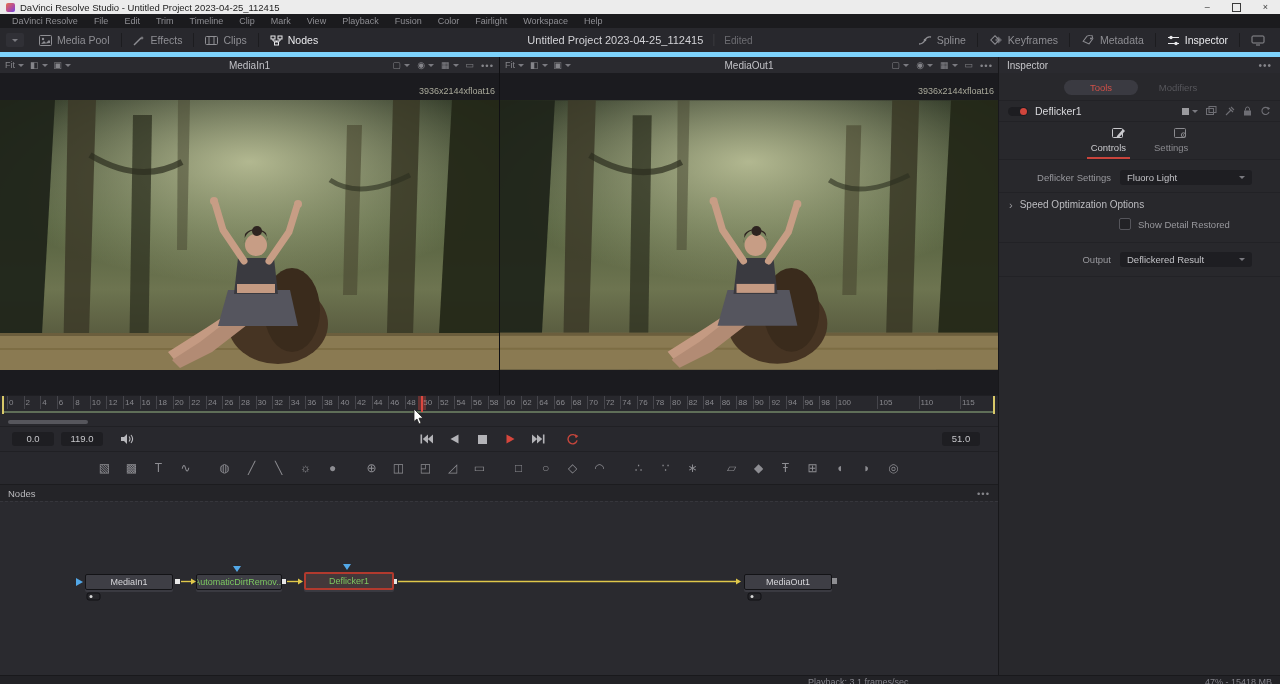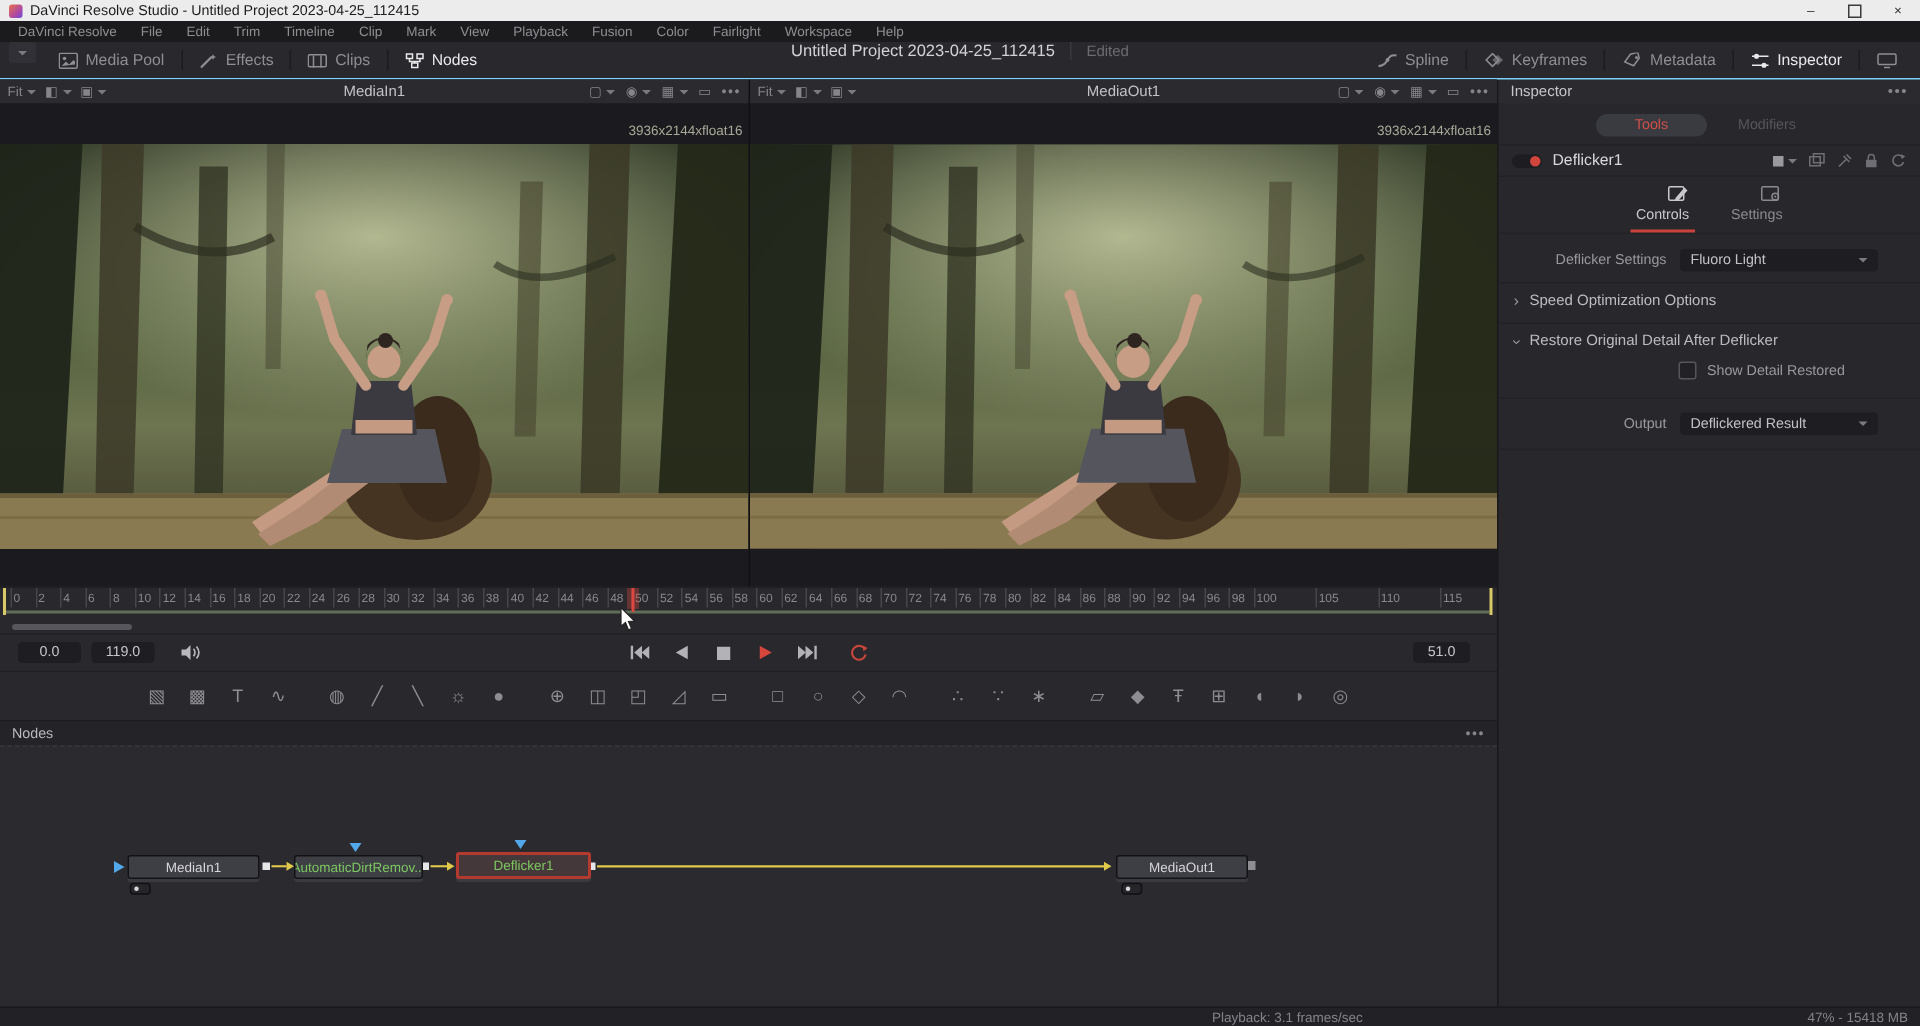--- a/index.html
+++ b/index.html
@@ -11,21 +11,21 @@
   .appicon{width:9px;height:9px;border-radius:2px;background:linear-gradient(135deg,#e8704a,#b04aa0 60%,#6a4ae0);margin-right:5px;flex:none;}
   .wincontrols{margin-left:auto;display:flex;gap:22px;color:#3a3a3a;font-size:9px;align-items:center;padding-right:6px;}
   .winbtn{cursor:default;line-height:9px;}
   .winbox{width:7px;height:7px;border:1px solid #3a3a3a;display:inline-block;}
 
   
   .menubar{height:14px;background:#1b1b1e;display:flex;align-items:center;padding-left:4px;}
   .menu-item{padding:0 8px;font-size:9px;color:#8e8e93;}
 
   
-  .topbar{height:24px;background:#28282d;border-bottom:1px solid #7dd3fc;display:flex;align-items:flex-start;position:relative;}
+  .topbar{height:24px;background:#28282d;border-bottom:5px solid #7dd3fc;display:flex;align-items:center;position:relative;}
   .tb-group{display:flex;align-items:center;gap:2px;padding:0 6px;}
   .tb-btn{display:flex;align-items:center;gap:5px;padding:0 9px;height:24px;font-size:10.5px;color:#8e8e93;}
   .tb-btn.active{color:#e9e9ec;}
   .tb-btn svg{flex:none;}
   .tb-sep{width:1px;height:14px;background:#1c1c1f;}
   .tb-center{position:absolute;left:50%;transform:translateX(-50%);display:flex;align-items:center;gap:10px;}
   .proj-title{font-size:11px;color:#d2d2d6;}
   .proj-sep{width:1px;height:12px;background:#3a3a3f;}
   .proj-status{font-size:10px;color:#6c6c71;}
   .collapse-btn{width:18px;height:14px;background:#303036;border-radius:2px;display:flex;align-items:center;justify-content:center;margin-left:6px;}
@@ -692,24 +692,20 @@
             <span class="chev"></span>
         </span>
         <span style="width:16px;"></span>
       </div>
 
       <div class="section">
         <span class="chev-r">›</span>
         <span>Speed Optimization Options</span>
       </div>
 
-      <div class="section">
-        <span class="chev-r chev-d">›</span>
-        <span>Restore Original Detail After Deflicker</span>
-      </div>
 
 
       <div class="ctl-row" style="margin-left:110px;padding-top:2px;">
         <span class="checkbox"></span>
         <span class="chk-label">Show Detail Restored</span>
       </div>
 
       <div class="ctl-row" style="margin-top:8px;border-top:1px solid #222226;padding-top:9px;">
         <span class="ctl-label">Output</span>
         <span class="dropdown">

